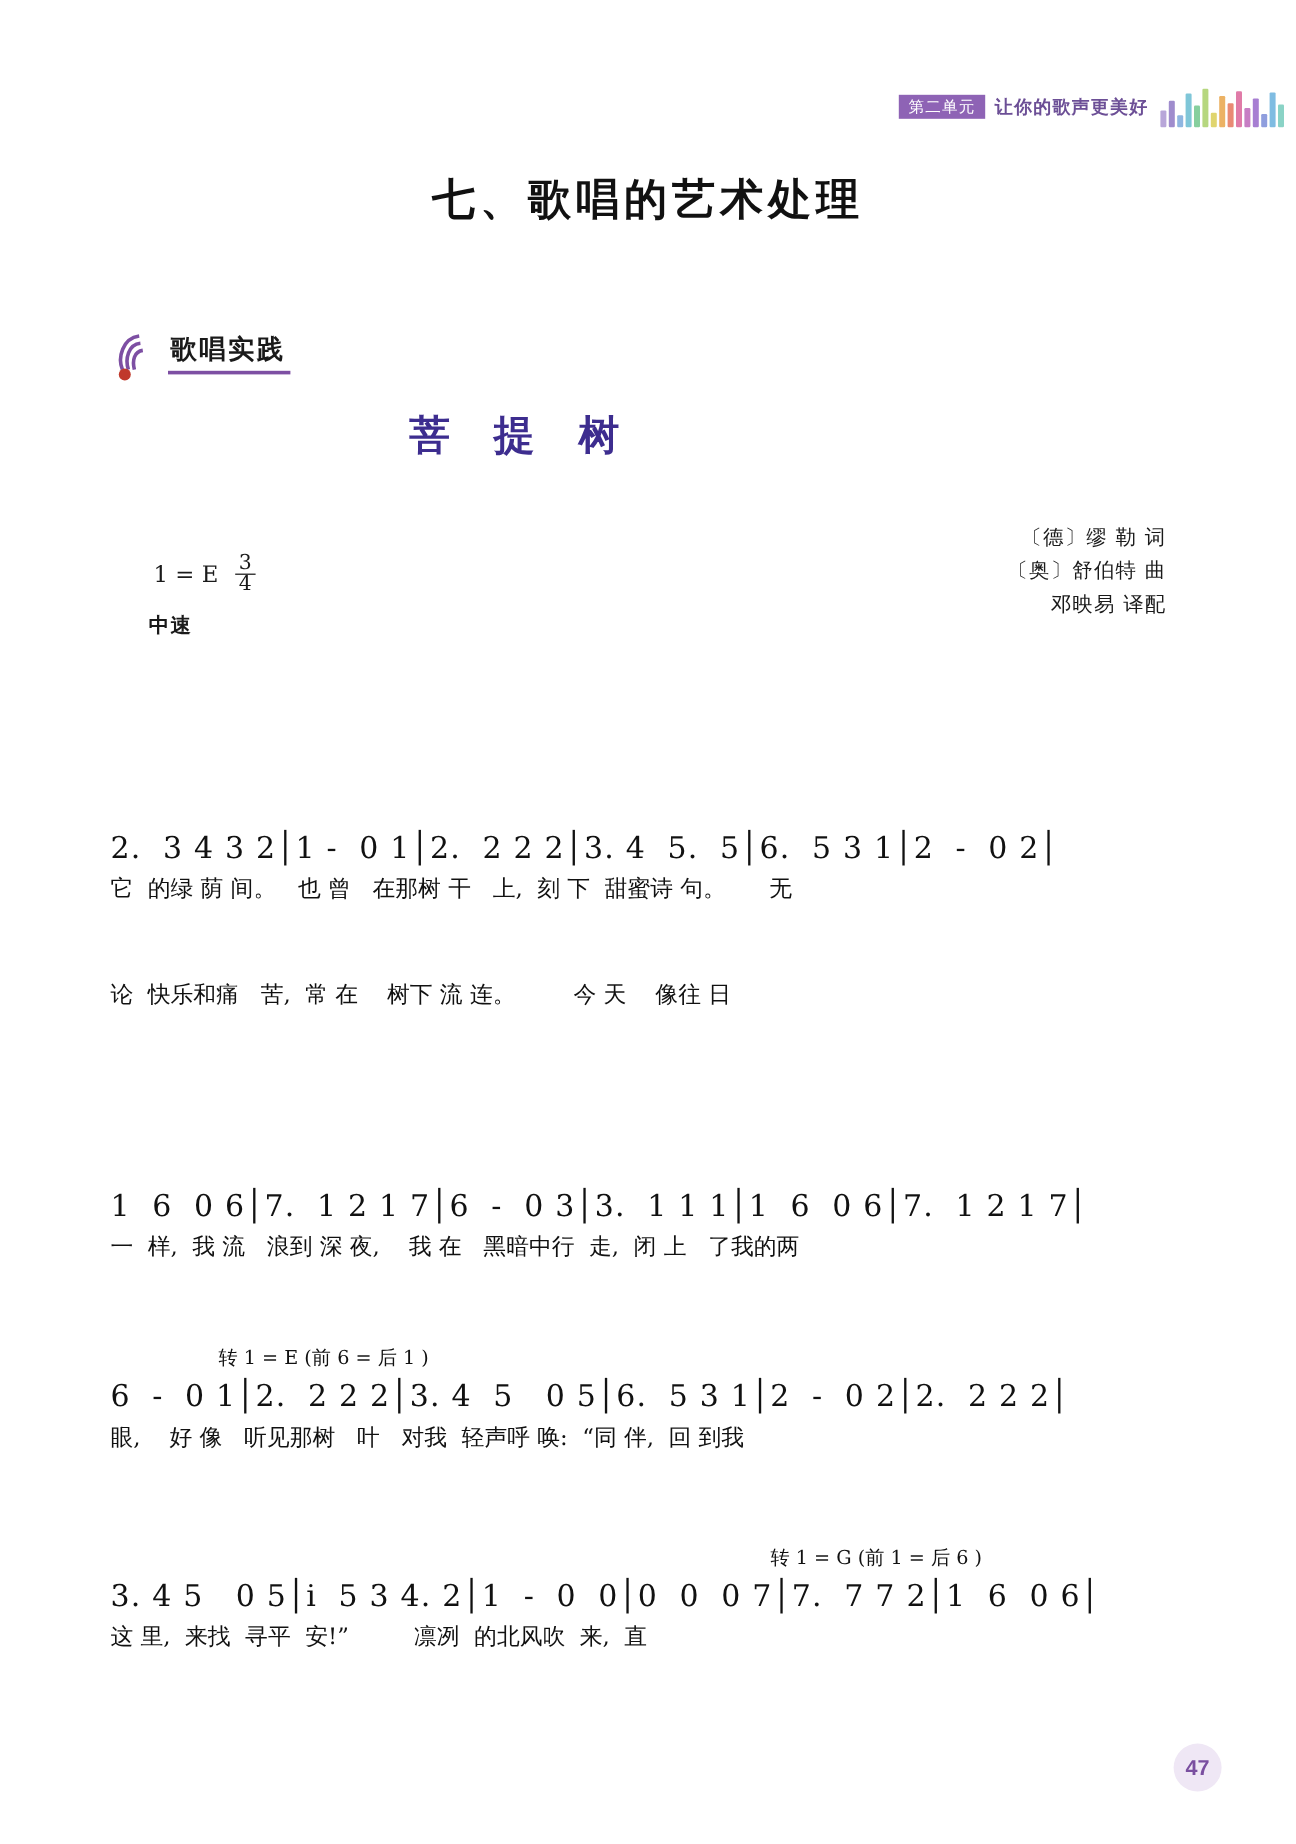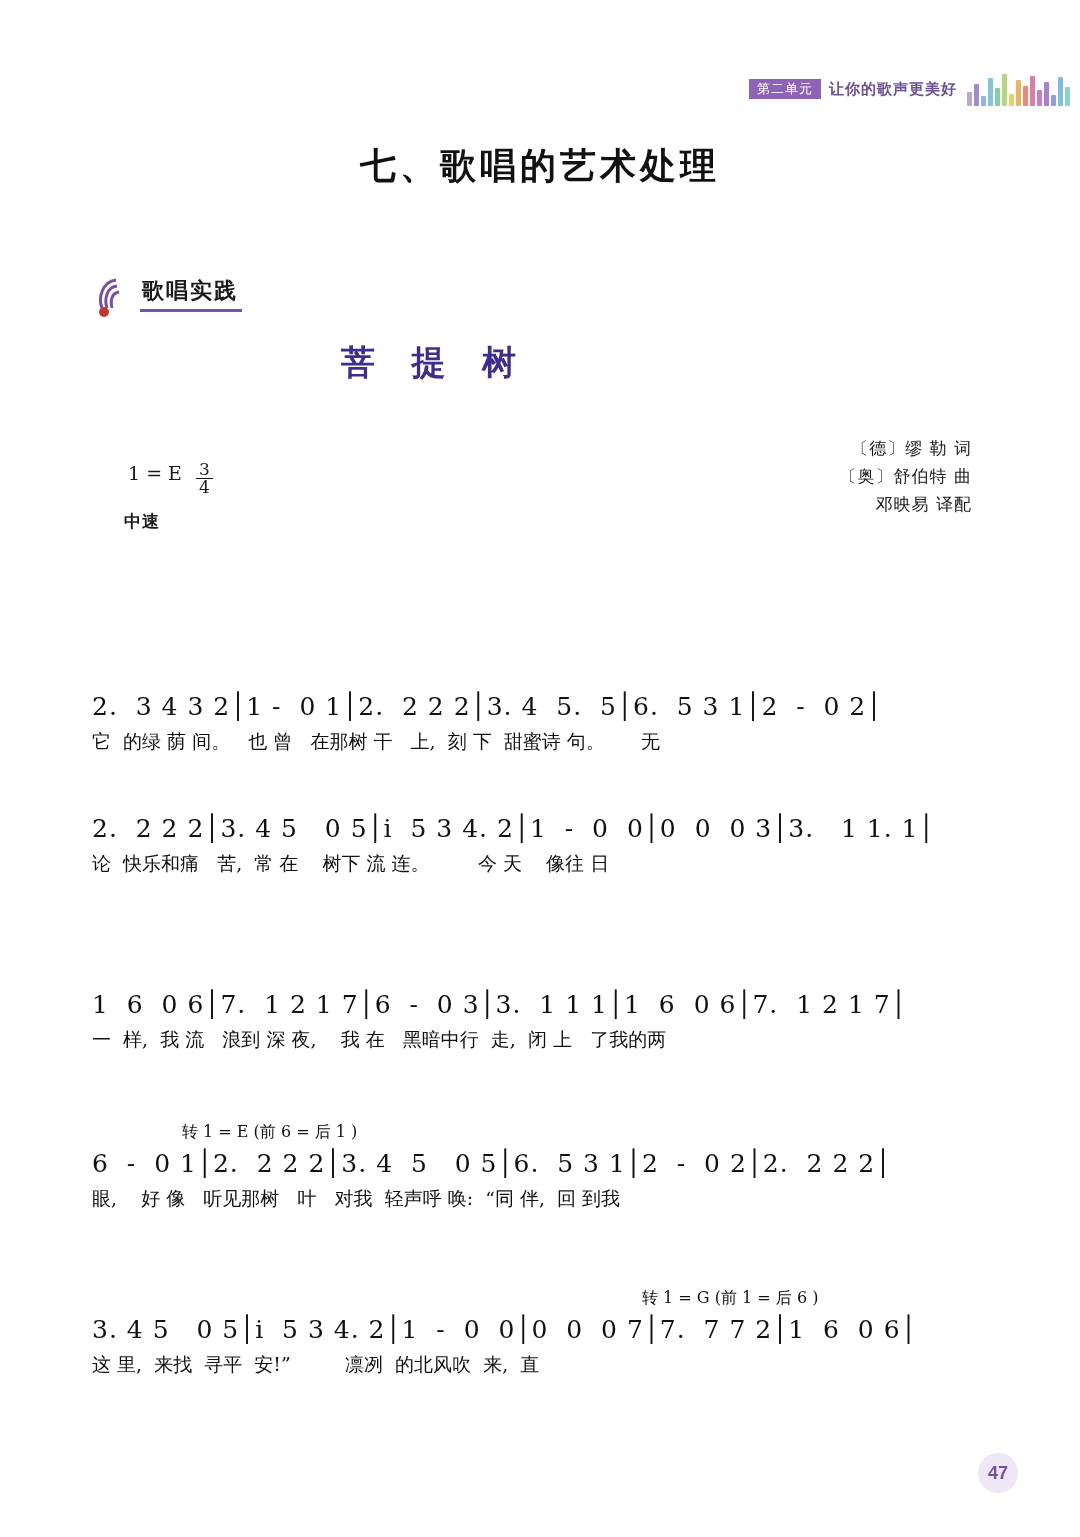--- a/index.html
+++ b/index.html
@@ -114,21 +114,21 @@
     margin-top: 32px;
   }
 
   .keysig {
     position: absolute;
     top: 462px;
     left: 128px;
     font-size: 19px;
     font-family: "DejaVu Serif", serif;
     display: flex;
-    align-items: flex-start;
+    align-items: center;
   }
   .frac {
     display: inline-block;
     text-align: center;
     margin-left: 14px;
     font-size: 17px;
     line-height: 15px;
   }
   .frac .num { display: block; border-bottom: 1.6px solid #111; padding: 0 3px 1px 3px;}
   .frac .den { display: block; padding-top: 1px;}
@@ -250,21 +250,20 @@
 
 <div class="system" style="top:556px">
 </div>
 
 <div class="system" style="top:690px">
   <div class="notes">2.  3 4 3 2│1 -  0 1│2.  2 2 2│3. 4  5.  5│6.  5 3 1│2  -  0 2│</div>
   <div class="lyrics">它  的绿 荫 间。   也 曾   在那树 干   上,  刻 下  甜蜜诗 句。      无</div>
 </div>
 
 <div class="system" style="top:812px">
-  <div class="notes">2.  2 2 2│3. 4 5   0 5│i  5 3 4. 2│1  -  0  0│0  0  0 3│3.   1 1. 1│</div>
   <div class="lyrics">论  快乐和痛   苦,  常 在    树下 流 连。        今 天    像往 日</div>
 </div>
 
 <div class="system" style="top:988px">
   <div class="notes">1  6  0 6│7.  1 2 1 7│6  -  0 3│3.  1 1 1│1  6  0 6│7.  1 2 1 7│</div>
   <div class="lyrics">一  样,  我 流   浪到 深 夜,    我 在   黑暗中行  走,  闭 上   了我的两</div>
 </div>
 
 <div class="system" style="top:1122px">
   <div class="modnote indent-b">转 1 = E (前 6 = 后 1 )</div>

